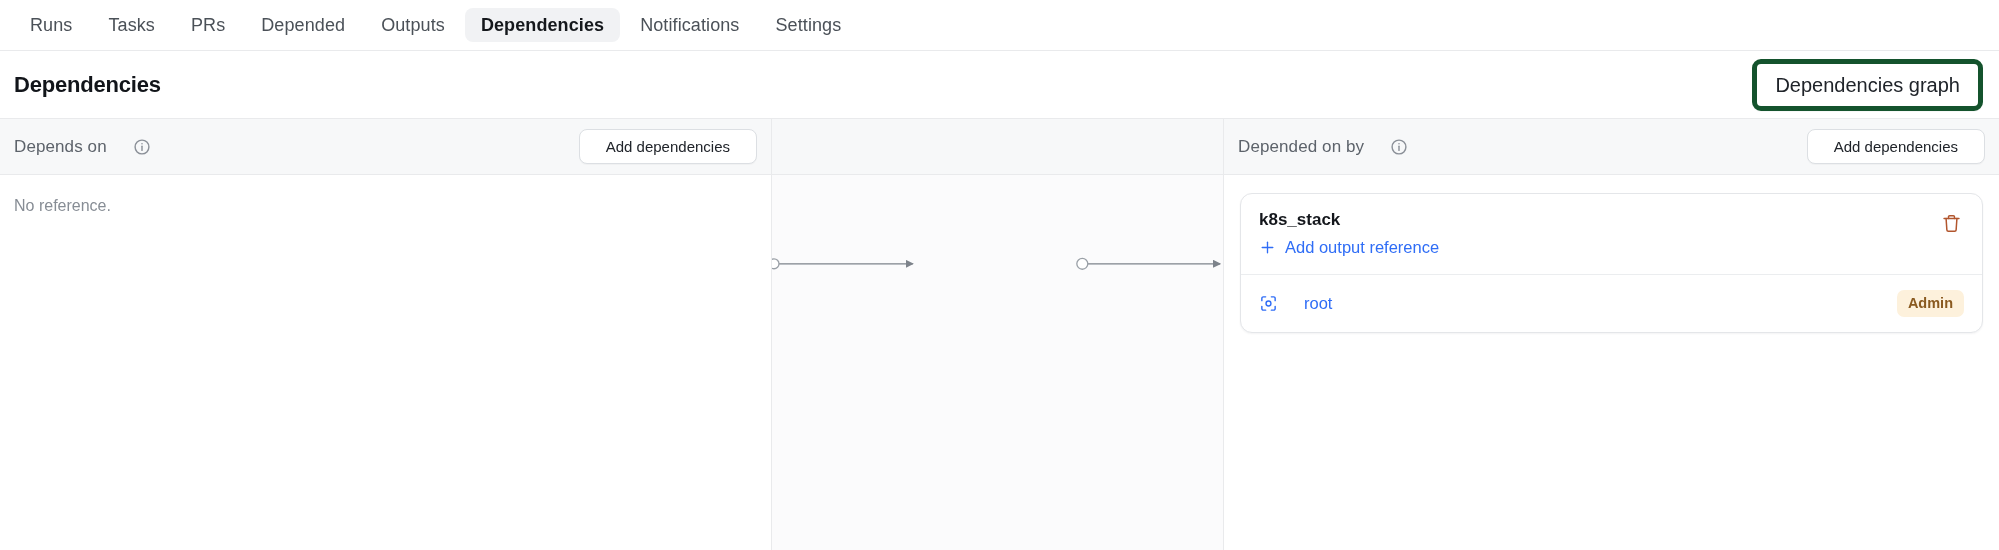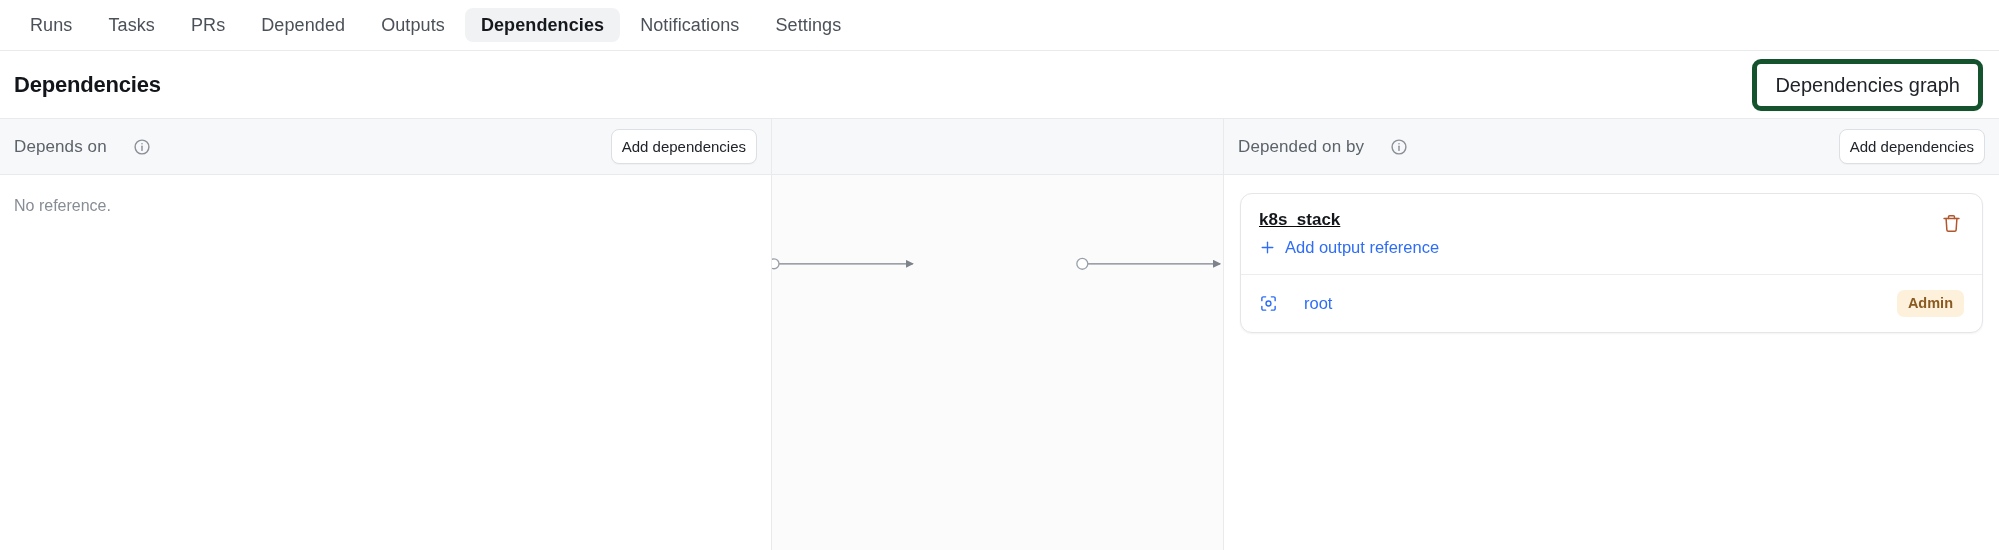--- a/index.html
+++ b/index.html
@@ -121,21 +121,21 @@
     color: #8b9098;
     flex: 0 0 auto;
   }
   .btn-sm {
     font-family: "Liberation Sans", sans-serif;
     font-size: 15px;
     color: #20242a;
     background: #ffffff;
     border: 1px solid #dcdfe3;
     border-radius: 8px;
-    padding: 9px 10px;
+    padding: 9px 26px;
     line-height: 1;
     cursor: pointer;
     white-space: nowrap;
     box-shadow: 0 1px 1px rgba(16,24,40,.03);
   }
 
   .colbody { flex: 1 1 auto; padding: 22px 14px; min-height: 0; position: relative; }
   .col-center .colbody { padding: 0; }
   .col-right .colbody { padding: 18px 16px; }
 
@@ -179,21 +179,20 @@
     border-radius: 12px;
     background: #ffffff;
     box-shadow: 0 1px 2px rgba(16,24,40,.05);
     overflow: hidden;
   }
   .card-top {
     padding: 16px 18px 14px 18px;
     display: flex;
     align-items: flex-start;
     justify-content: space-between;
-    text-decoration: underline;
   }
   .card-name {
     font-size: 17px;
     font-weight: 700;
     color: #14171c;
     margin-bottom: 9px;
   }
   .add-ref {
     display: inline-flex;
     align-items: center;

